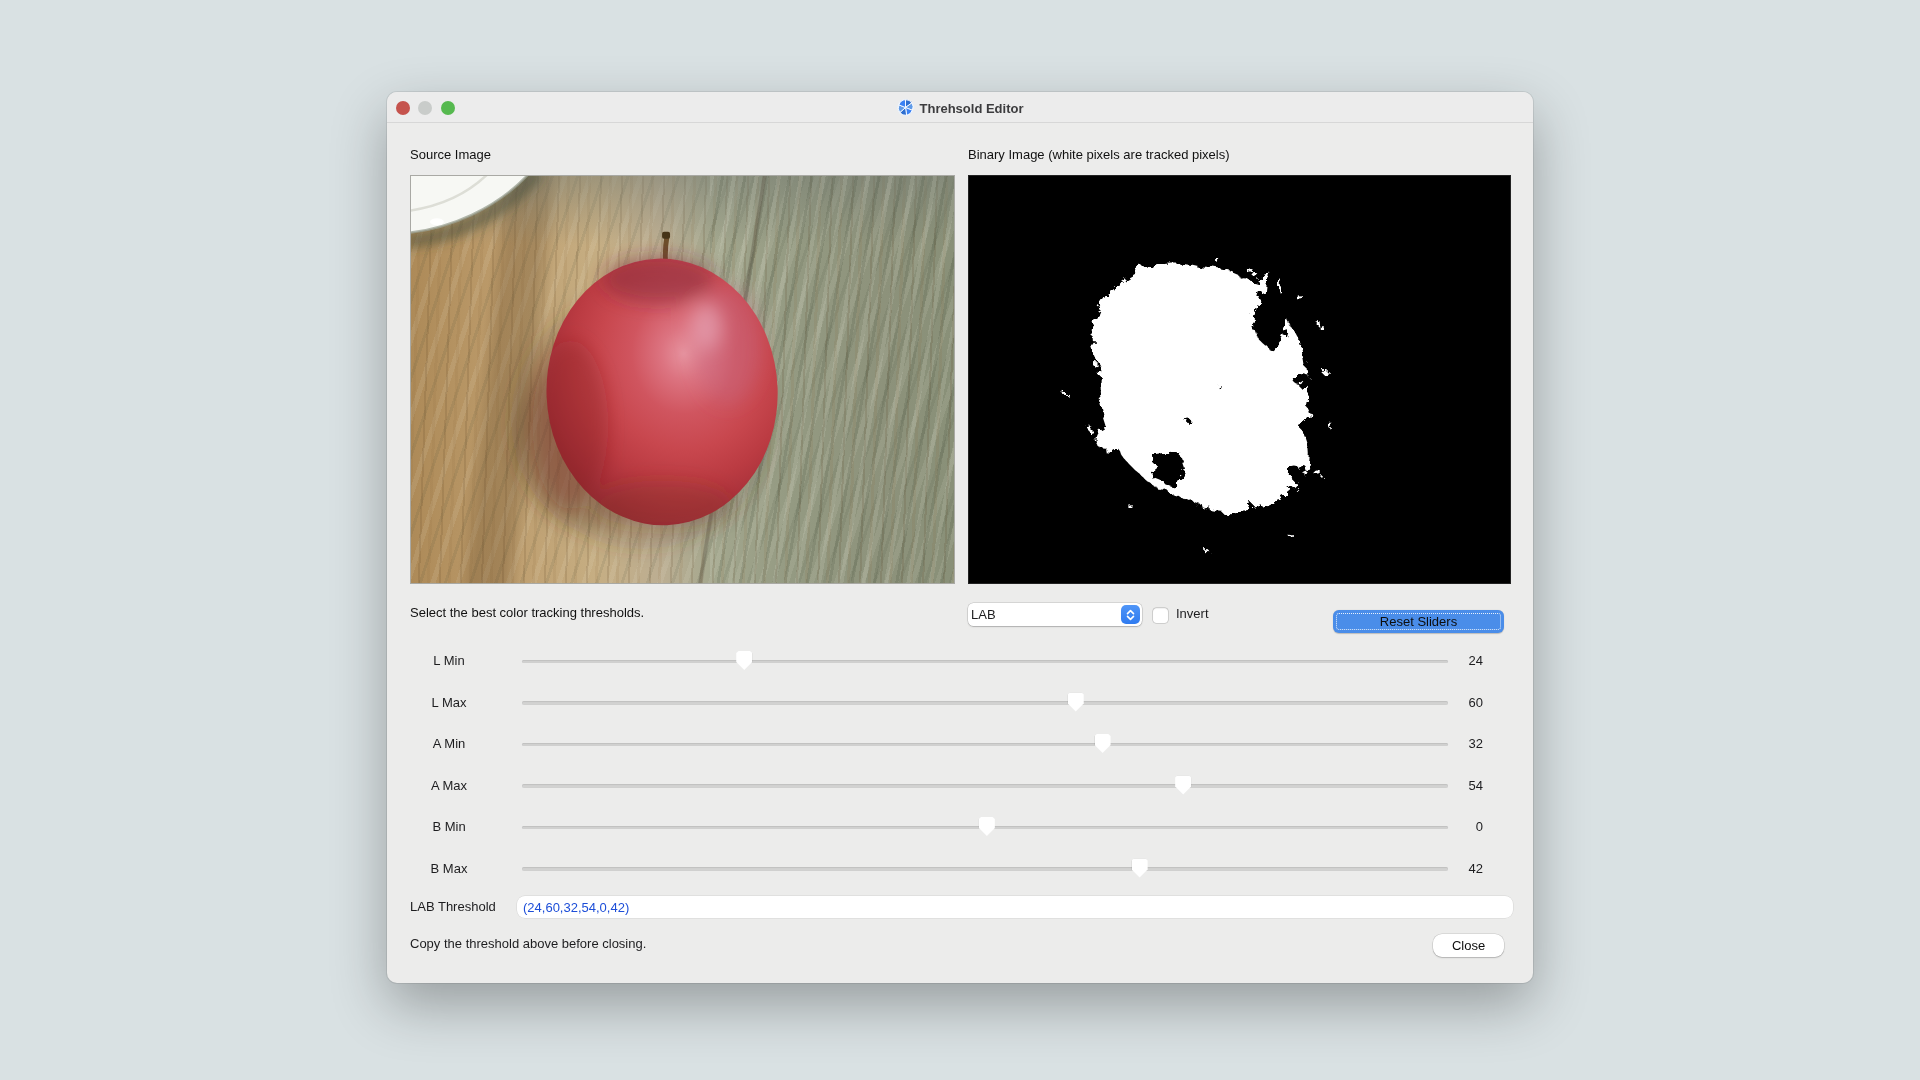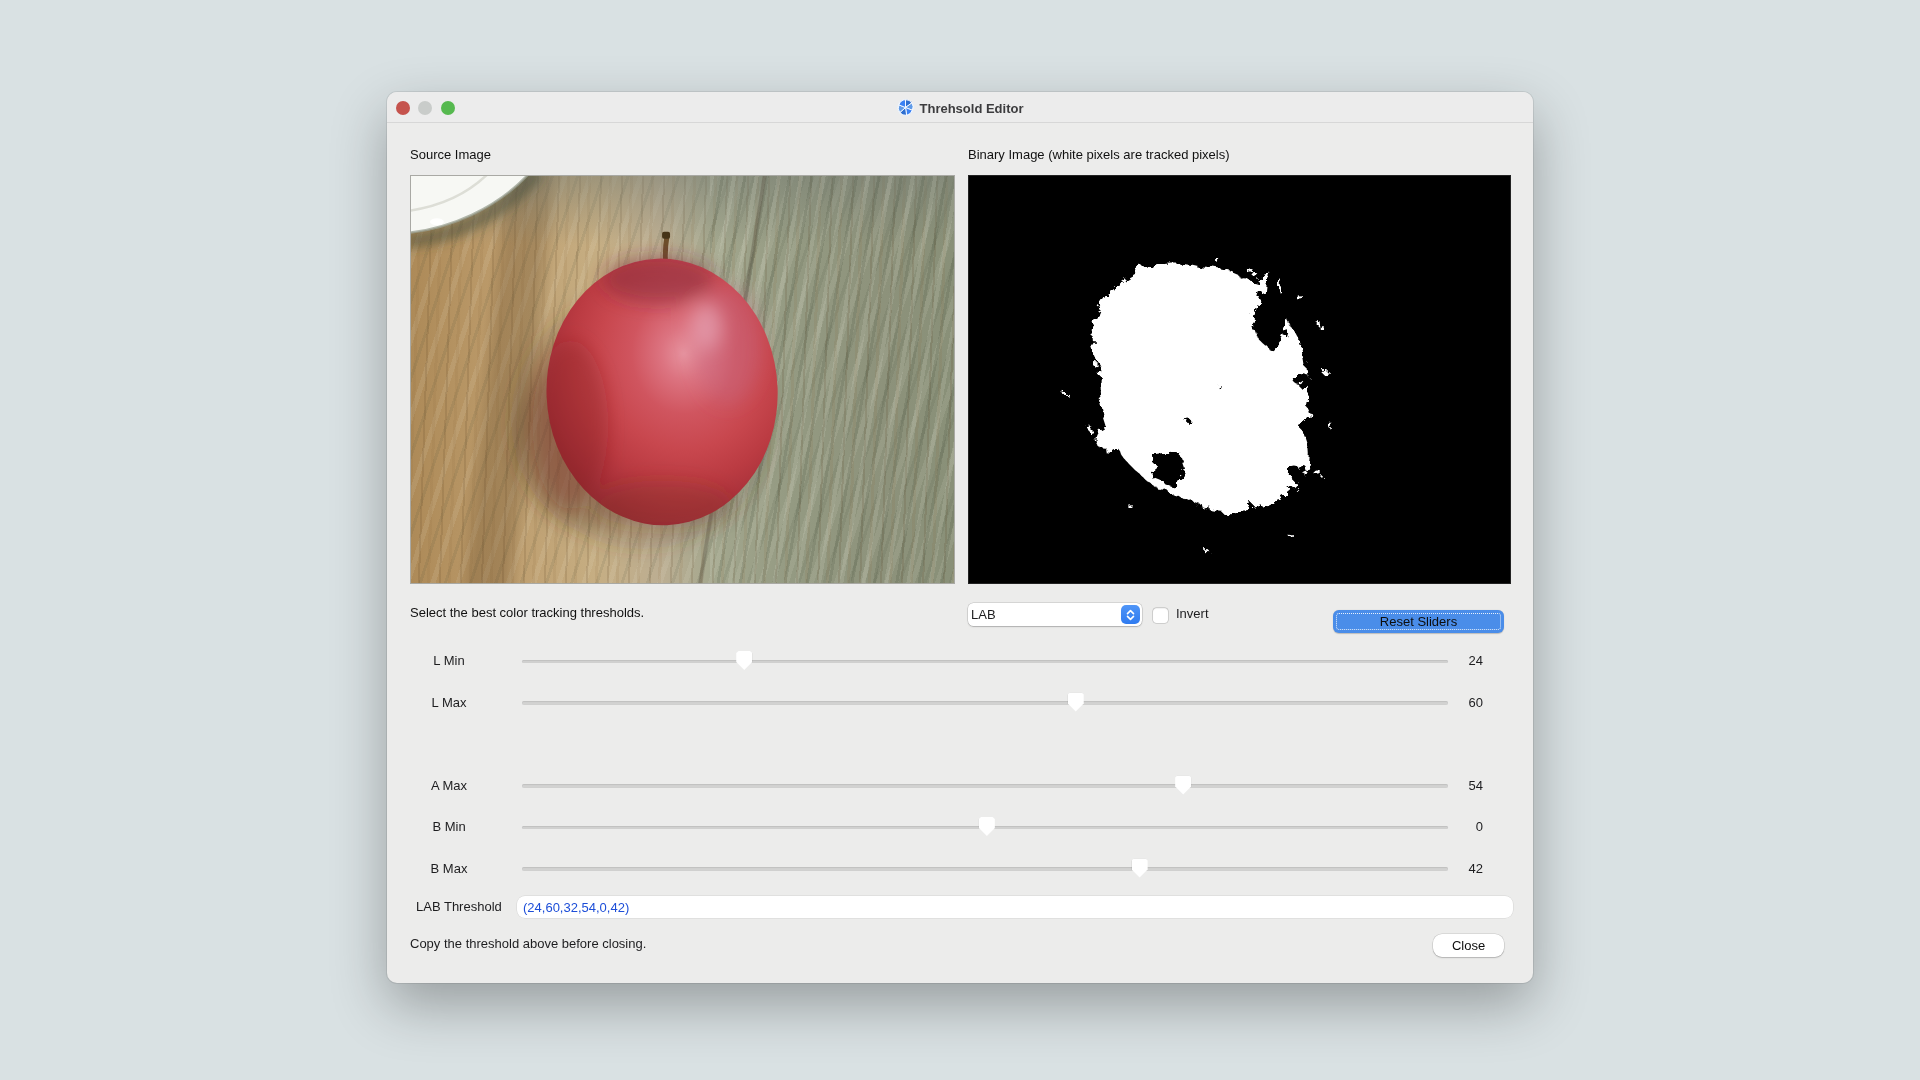--- a/index.html
+++ b/index.html
@@ -83,21 +83,21 @@
   .slider-row { position:absolute; left:0; width:1146px; height:22px; }
   .slider-label { position:absolute; left:0; top:3px; width:124px; text-align:center; font-size:13px; }
   .slider-track { position:absolute; left:135px; top:9.5px; width:926px; height:3.5px;
     background:#d2d2d1; border-radius:2px; box-shadow:inset 0 .5px 1px rgba(0,0,0,.15); }
   .slider-thumb { position:absolute; top:1px; width:16px; height:19px; background:#fff;
     clip-path:polygon(14% 0, 86% 0, 100% 11%, 100% 58%, 50% 100%, 0 58%, 0 11%);
     filter:drop-shadow(0 1px 1.2px rgba(0,0,0,.45)); }
   .slider-value { position:absolute; left:1054px; top:3px; width:42px; text-align:right; font-size:13px; }
 
   
-  .threshold-label { position:absolute; left:23px; top:807px; font-size:13px;margin-left:6px; }
+  .threshold-label { position:absolute; left:23px; top:807px; font-size:13px; }
   .threshold-field {
     position:absolute; left:130px; top:804px; width:996px; height:22px;
     background:#fff; border:none; font-family:"Liberation Sans", sans-serif;
     font-size:13px; color:#1d4ed8; padding-left:6px; border-radius:8px;
     box-shadow:0 0 0 .5px rgba(0,0,0,.10);
   }
   .footer-note { position:absolute; left:23px; top:844px; font-size:13px; }
   .close-btn {
     position:absolute; left:1046px; top:842px; width:71px; height:23px;
     background:#fff; border:none; border-radius:9px;
@@ -257,20 +257,26 @@
     <span class="slider-track"></span>
     <span class="slider-thumb" style="left: 349.24px;"></span>
     <span class="slider-value">24</span>
   </div>
   <div class="slider-row" style="top:599.5px;">
     <span class="slider-label">L Max</span>
     <span class="slider-track"></span>
     <span class="slider-thumb" style="left: 680.748px;"></span>
     <span class="slider-value">60</span>
   </div>
+  <div class="slider-row" style="top:641px;">
+    <span class="slider-label">A Min</span>
+    <span class="slider-track"></span>
+    <span class="slider-thumb" style="left: 707.602px;"></span>
+    <span class="slider-value">32</span>
+  </div>
   <div class="slider-row" style="top:682.5px;padding-left:48px;">
     <span class="slider-label">A Max</span>
     <span class="slider-track"></span>
     <span class="slider-thumb" style="left: 788.164px;"></span>
     <span class="slider-value">54</span>
   </div>
   <div class="slider-row" style="top:724px;">
     <span class="slider-label">B Min</span>
     <span class="slider-track"></span>
     <span class="slider-thumb" style="left: 591.852px;"></span>

